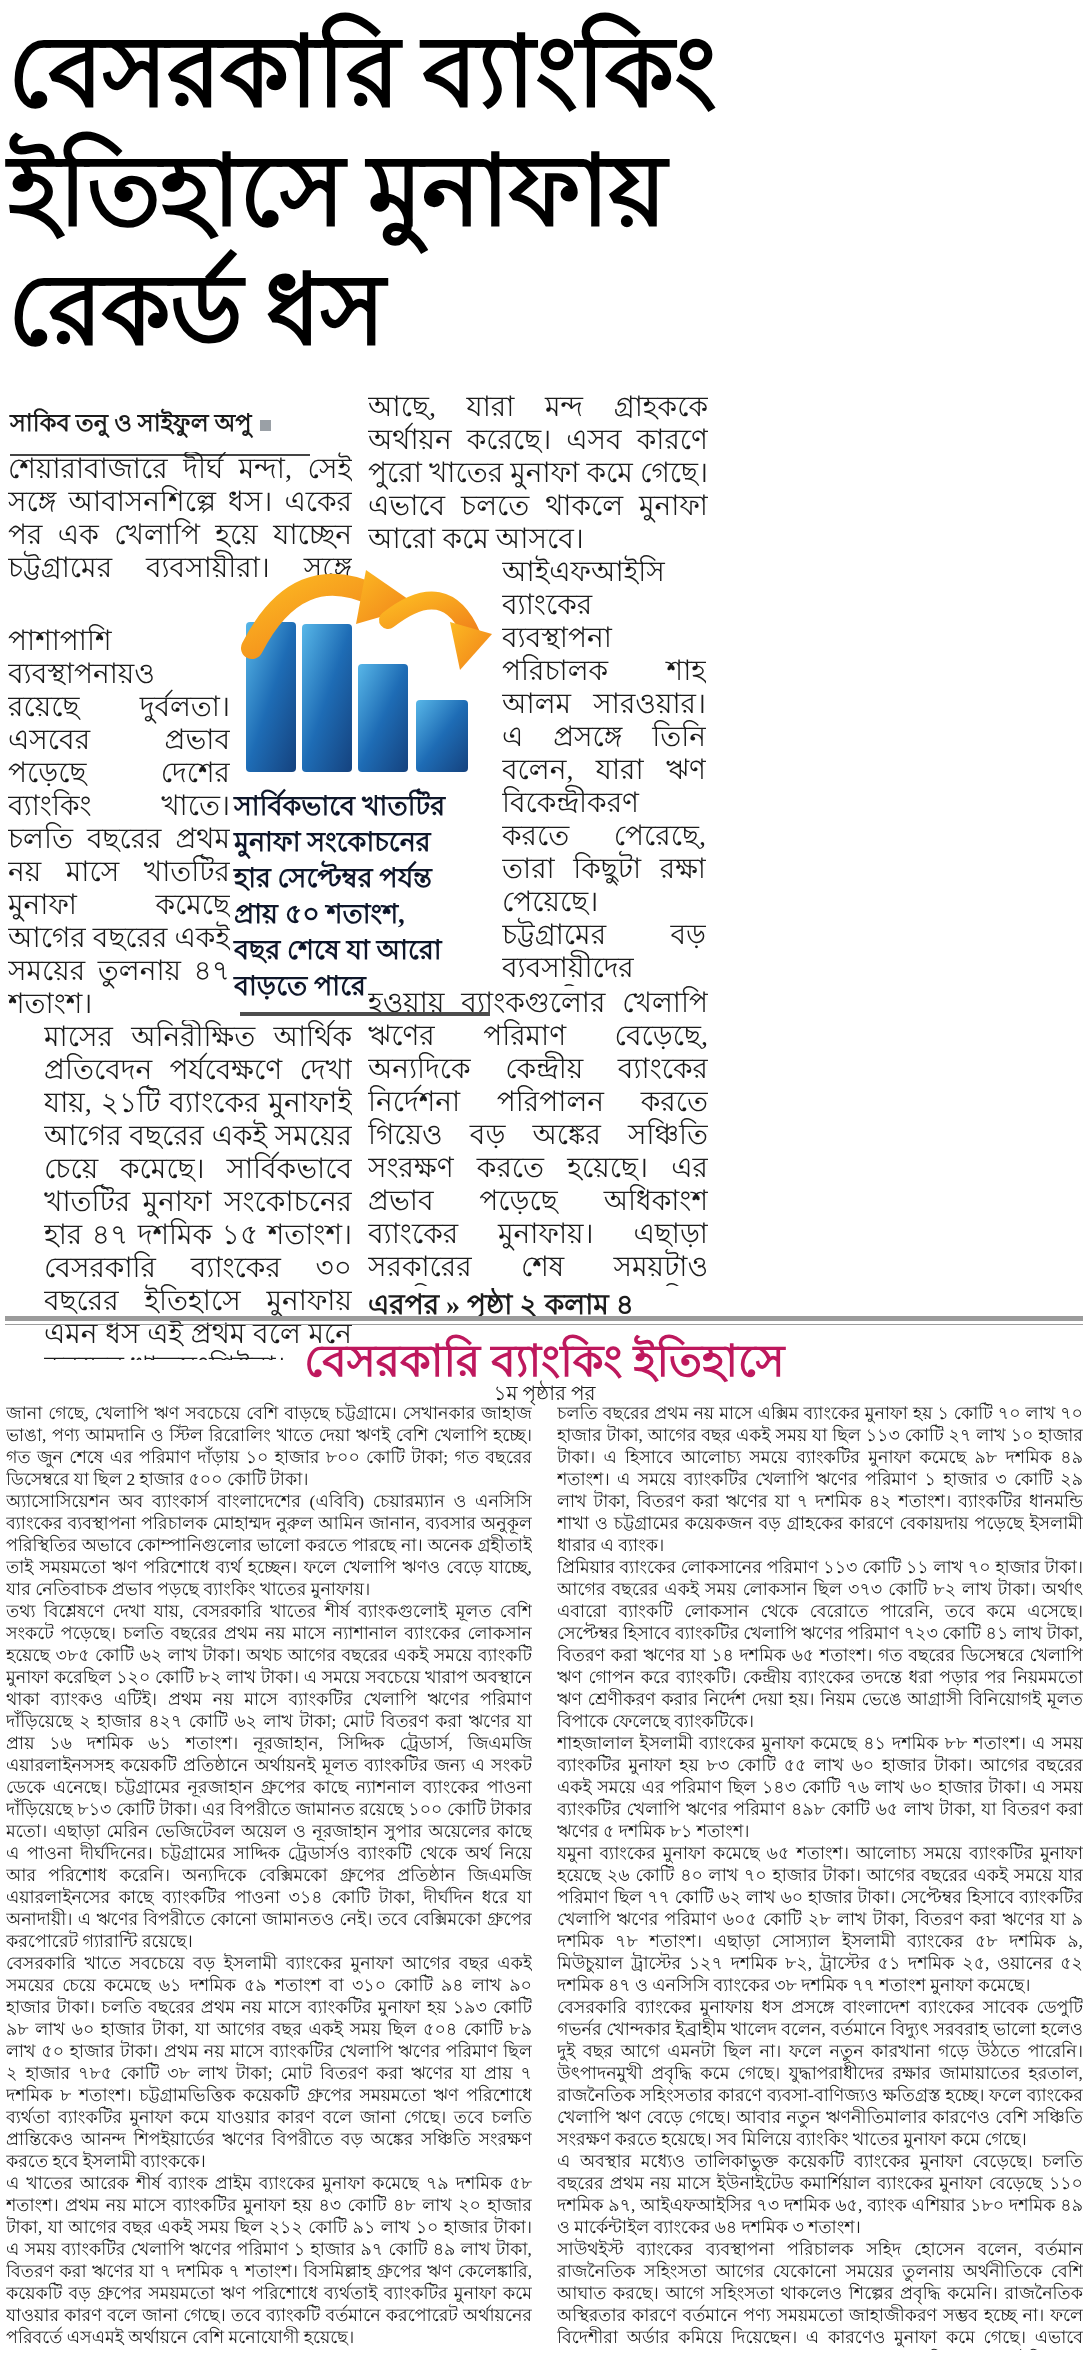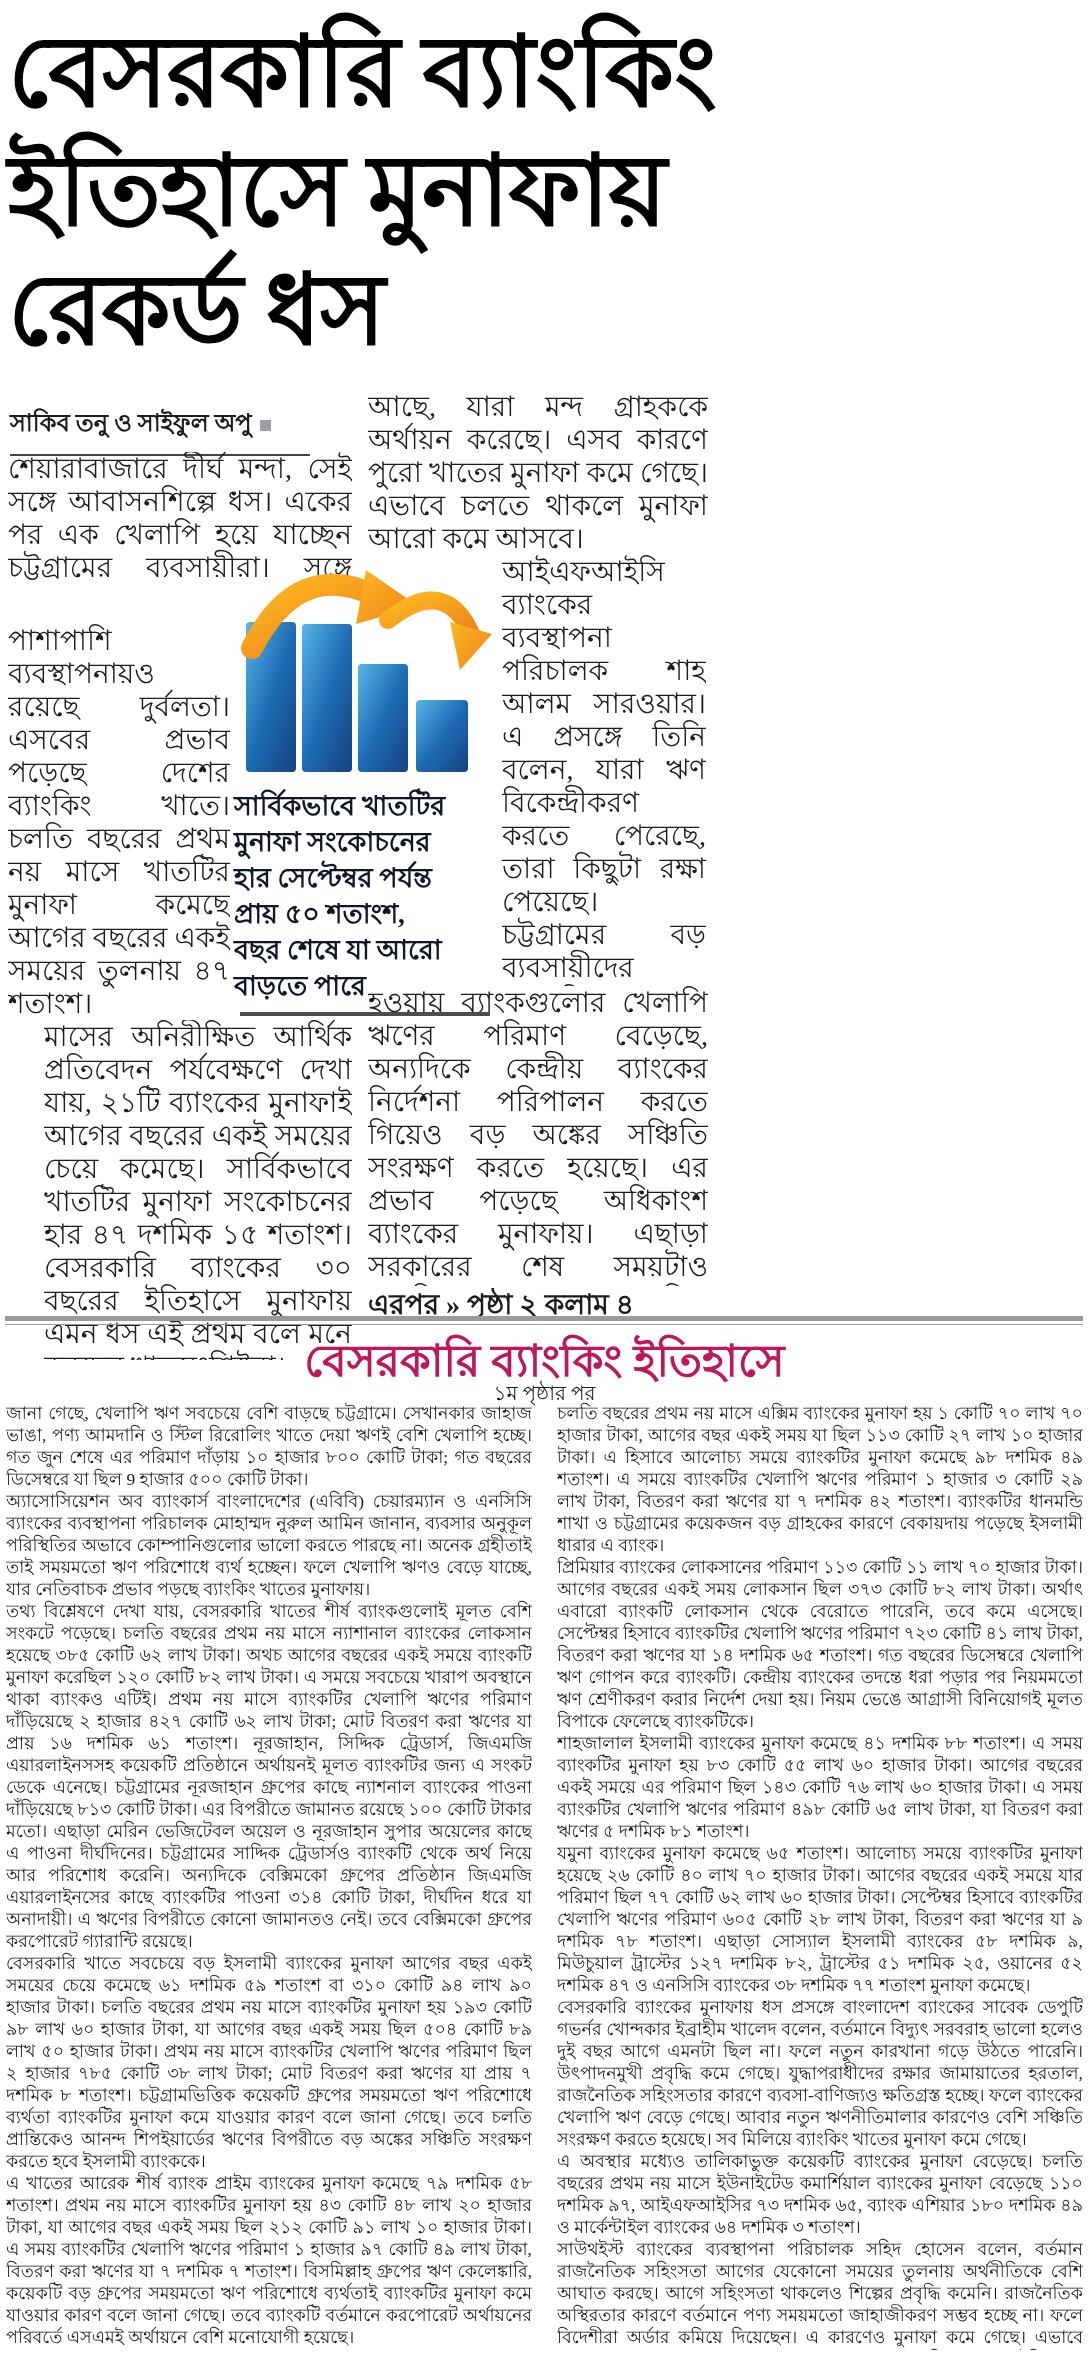--- a/index.html
+++ b/index.html
@@ -94,21 +94,21 @@
 বাড়তে পারে</div>
   <div class="abs caption-rule"></div>
 
   <div class="abs divider-a"></div>
   <div class="abs divider-b"></div>
 
   <div class="abs cont-title">বেসরকারি ব্যাংকিং ইতিহাসে</div>
   <div class="abs cont-sub">১ম পৃষ্ঠার পর</div>
 
   <div class="abs bcol bcol1">
-    <p>জানা গেছে, খেলাপি ঋণ সবচেয়ে বেশি বাড়ছে চট্টগ্রামে। সেখানকার জাহাজ ভাঙা, পণ্য আমদানি ও স্টিল রিরোলিং খাতে দেয়া ঋণই বেশি খেলাপি হচ্ছে। গত জুন শেষে এর পরিমাণ দাঁড়ায় ১০ হাজার ৮০০ কোটি টাকা; গত বছরের ডিসেম্বরে যা ছিল 9 হাজার ৫০০ কোটি টাকা।</p>
+    <p>জানা গেছে, খেলাপি ঋণ সবচেয়ে বেশি বাড়ছে চট্টগ্রামে। সেখানকার জাহাজ ভাঙা, পণ্য আমদানি ও স্টিল রিরোলিং খাতে দেয়া ঋণই বেশি খেলাপি হচ্ছে। গত জুন শেষে এর পরিমাণ দাঁড়ায় ১০ হাজার ৮০০ কোটি টাকা; গত বছরের ডিসেম্বরে যা ছিল 2 হাজার ৫০০ কোটি টাকা।</p>
     <p>অ্যাসোসিয়েশন অব ব্যাংকার্স বাংলাদেশের (এবিবি) চেয়ারম্যান ও এনসিসি ব্যাংকের ব্যবস্থাপনা পরিচালক মোহাম্মদ নুরুল আমিন জানান, ব্যবসার অনুকূল পরিস্থিতির অভাবে কোম্পানিগুলোর ভালো করতে পারছে না। অনেক গ্রহীতাই তাই সময়মতো ঋণ পরিশোধে ব্যর্থ হচ্ছেন। ফলে খেলাপি ঋণও বেড়ে যাচ্ছে, যার নেতিবাচক প্রভাব পড়ছে ব্যাংকিং খাতের মুনাফায়।</p>
     <p>তথ্য বিশ্লেষণে দেখা যায়, বেসরকারি খাতের শীর্ষ ব্যাংকগুলোই মূলত বেশি সংকটে পড়েছে। চলতি বছরের প্রথম নয় মাসে ন্যাশানাল ব্যাংকের লোকসান হয়েছে ৩৮৫ কোটি ৬২ লাখ টাকা। অথচ আগের বছরের একই সময়ে ব্যাংকটি মুনাফা করেছিল ১২০ কোটি ৮২ লাখ টাকা। এ সময়ে সবচেয়ে খারাপ অবস্থানে থাকা ব্যাংকও এটিই। প্রথম নয় মাসে ব্যাংকটির খেলাপি ঋণের পরিমাণ দাঁড়িয়েছে ২ হাজার ৪২৭ কোটি ৬২ লাখ টাকা; মোট বিতরণ করা ঋণের যা প্রায় ১৬ দশমিক ৬১ শতাংশ। নূরজাহান, সিদ্দিক ট্রেডার্স, জিএমজি এয়ারলাইনসসহ কয়েকটি প্রতিষ্ঠানে অর্থায়নই মূলত ব্যাংকটির জন্য এ সংকট ডেকে এনেছে। চট্টগ্রামের নূরজাহান গ্রুপের কাছে ন্যাশনাল ব্যাংকের পাওনা দাঁড়িয়েছে ৮১৩ কোটি টাকা। এর বিপরীতে জামানত রয়েছে ১০০ কোটি টাকার মতো। এছাড়া মেরিন ভেজিটেবল অয়েল ও নূরজাহান সুপার অয়েলের কাছে এ পাওনা দীর্ঘদিনের। চট্টগ্রামের সাদ্দিক ট্রেডার্সও ব্যাংকটি থেকে অর্থ নিয়ে আর পরিশোধ করেনি। অন্যদিকে বেক্সিমকো গ্রুপের প্রতিষ্ঠান জিএমজি এয়ারলাইনসের কাছে ব্যাংকটির পাওনা ৩১৪ কোটি টাকা, দীর্ঘদিন ধরে যা অনাদায়ী। এ ঋণের বিপরীতে কোনো জামানতও নেই। তবে বেক্সিমকো গ্রুপের করপোরেট গ্যারান্টি রয়েছে।</p>
     <p>বেসরকারি খাতে সবচেয়ে বড় ইসলামী ব্যাংকের মুনাফা আগের বছর একই সময়ের চেয়ে কমেছে ৬১ দশমিক ৫৯ শতাংশ বা ৩১০ কোটি ৯৪ লাখ ৯০ হাজার টাকা। চলতি বছরের প্রথম নয় মাসে ব্যাংকটির মুনাফা হয় ১৯৩ কোটি ৯৮ লাখ ৬০ হাজার টাকা, যা আগের বছর একই সময় ছিল ৫০৪ কোটি ৮৯ লাখ ৫০ হাজার টাকা। প্রথম নয় মাসে ব্যাংকটির খেলাপি ঋণের পরিমাণ ছিল ২ হাজার ৭৮৫ কোটি ৩৮ লাখ টাকা; মোট বিতরণ করা ঋণের যা প্রায় ৭ দশমিক ৮ শতাংশ। চট্টগ্রামভিত্তিক কয়েকটি গ্রুপের সময়মতো ঋণ পরিশোধে ব্যর্থতা ব্যাংকটির মুনাফা কমে যাওয়ার কারণ বলে জানা গেছে। তবে চলতি প্রান্তিকেও আনন্দ শিপইয়ার্ডের ঋণের বিপরীতে বড় অঙ্কের সঞ্চিতি সংরক্ষণ করতে হবে ইসলামী ব্যাংককে।</p>
     <p>এ খাতের আরেক শীর্ষ ব্যাংক প্রাইম ব্যাংকের মুনাফা কমেছে ৭৯ দশমিক ৫৮ শতাংশ। প্রথম নয় মাসে ব্যাংকটির মুনাফা হয় ৪৩ কোটি ৪৮ লাখ ২০ হাজার টাকা, যা আগের বছর একই সময় ছিল ২১২ কোটি ৯১ লাখ ১০ হাজার টাকা। এ সময় ব্যাংকটির খেলাপি ঋণের পরিমাণ ১ হাজার ৯৭ কোটি ৪৯ লাখ টাকা, বিতরণ করা ঋণের যা ৭ দশমিক ৭ শতাংশ। বিসমিল্লাহ গ্রুপের ঋণ কেলেঙ্কারি, কয়েকটি বড় গ্রুপের সময়মতো ঋণ পরিশোধে ব্যর্থতাই ব্যাংকটির মুনাফা কমে যাওয়ার কারণ বলে জানা গেছে। তবে ব্যাংকটি বর্তমানে করপোরেট অর্থায়নের পরিবর্তে এসএমই অর্থায়নে বেশি মনোযোগী হয়েছে।</p>
   </div>
 
   <div class="abs bcol bcol2">
     <p>চলতি বছরের প্রথম নয় মাসে এক্সিম ব্যাংকের মুনাফা হয় ১ কোটি ৭০ লাখ ৭০ হাজার টাকা, আগের বছর একই সময় যা ছিল ১১৩ কোটি ২৭ লাখ ১০ হাজার টাকা। এ হিসাবে আলোচ্য সময়ে ব্যাংকটির মুনাফা কমেছে ৯৮ দশমিক ৪৯ শতাংশ। এ সময়ে ব্যাংকটির খেলাপি ঋণের পরিমাণ ১ হাজার ৩ কোটি ২৯ লাখ টাকা, বিতরণ করা ঋণের যা ৭ দশমিক ৪২ শতাংশ। ব্যাংকটির ধানমন্ডি শাখা ও চট্টগ্রামের কয়েকজন বড় গ্রাহকের কারণে বেকায়দায় পড়েছে ইসলামী ধারার এ ব্যাংক।</p>
     <p>প্রিমিয়ার ব্যাংকের লোকসানের পরিমাণ ১১৩ কোটি ১১ লাখ ৭০ হাজার টাকা। আগের বছরের একই সময় লোকসান ছিল ৩৭৩ কোটি ৮২ লাখ টাকা। অর্থাৎ এবারো ব্যাংকটি লোকসান থেকে বেরোতে পারেনি, তবে কমে এসেছে। সেপ্টেম্বর হিসাবে ব্যাংকটির খেলাপি ঋণের পরিমাণ ৭২৩ কোটি ৪১ লাখ টাকা, বিতরণ করা ঋণের যা ১৪ দশমিক ৬৫ শতাংশ। গত বছরের ডিসেম্বরে খেলাপি ঋণ গোপন করে ব্যাংকটি। কেন্দ্রীয় ব্যাংকের তদন্তে ধরা পড়ার পর নিয়মমতো ঋণ শ্রেণীকরণ করার নির্দেশ দেয়া হয়। নিয়ম ভেঙে আগ্রাসী বিনিয়োগই মূলত বিপাকে ফেলেছে ব্যাংকটিকে।</p>
     <p>শাহজালাল ইসলামী ব্যাংকের মুনাফা কমেছে ৪১ দশমিক ৮৮ শতাংশ। এ সময় ব্যাংকটির মুনাফা হয় ৮৩ কোটি ৫৫ লাখ ৬০ হাজার টাকা। আগের বছরের একই সময়ে এর পরিমাণ ছিল ১৪৩ কোটি ৭৬ লাখ ৬০ হাজার টাকা। এ সময় ব্যাংকটির খেলাপি ঋণের পরিমাণ ৪৯৮ কোটি ৬৫ লাখ টাকা, যা বিতরণ করা ঋণের ৫ দশমিক ৮১ শতাংশ।</p>

